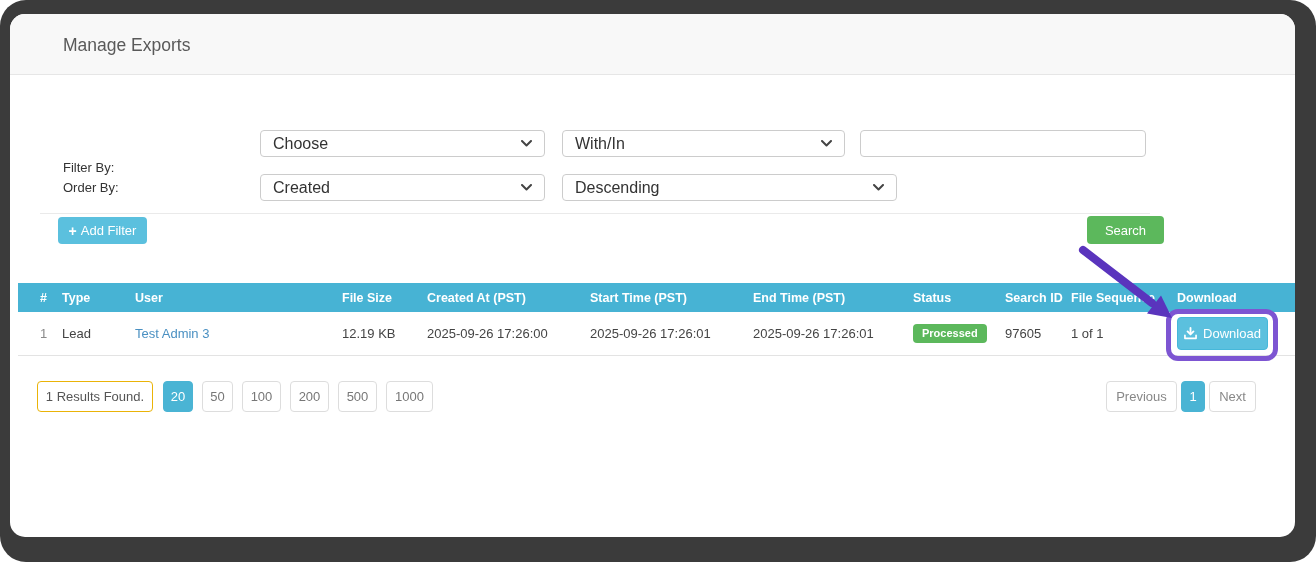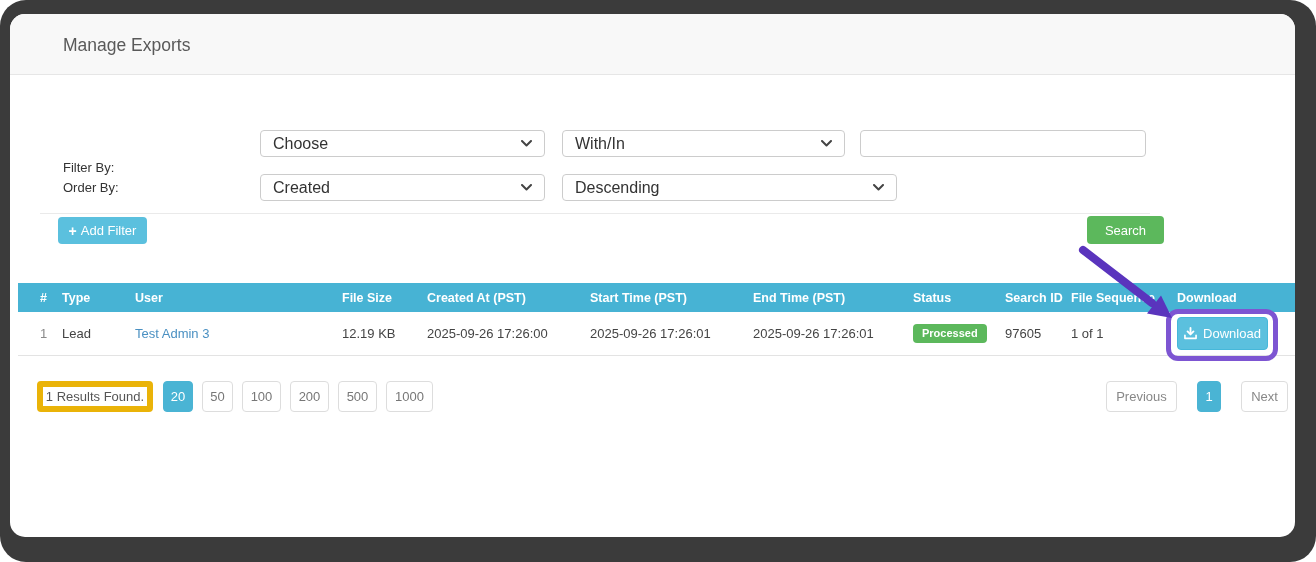--- a/index.html
+++ b/index.html
@@ -52,31 +52,31 @@
   .cell-index { color:#8a8a8a; }
   .user-link { color:#4a90c2; text-decoration:none; cursor:pointer; }
   .badge { display:inline-block; background:#5cb85c; color:#fff; font-size:11px;
            font-weight:bold; padding:4px 9px; border-radius:4px; line-height:1; }
   .btn-download { width:91px; height:33px; background:#5bc0de; border:1px solid #46b8da;
                   border-radius:4px; color:#fff; font-size:13px; display:flex;
                   align-items:center; justify-content:center; gap:6px; cursor:pointer;
                   font-family:"Liberation Sans",sans-serif; }
 
   
-  .pgbox { position:absolute; top:367px; height:31px; border:6px solid #eab308; border-radius:4px;
+  .pgbox { position:absolute; top:367px; height:31px; border:1px solid #eab308; border-radius:4px;
            background:#fff; color:#555; font-size:13px; display:flex; align-items:center;
            justify-content:center; }
   .results { left:27px; width:116px; }
   .sizes { position:absolute; left:153px; top:367px; display:flex; gap:9px; }
   .psize { height:31px; border:1px solid #ddd; border-radius:4px; background:#fff; color:#777;
            font-size:13px; display:flex; align-items:center; justify-content:center; cursor:pointer;
            font-family:"Liberation Sans",sans-serif; }
   .psize.active { background:#4ab4d4; border-color:#4ab4d4; color:#fff; }
   .w30{width:30px}.w31{width:31px}.w39{width:39px}.w47{width:47px}
-  .pager { position:absolute; left:1096px; top:367px; display:flex; gap:20px; }
+  .pager { position:absolute; left:1096px; top:367px; display:flex; gap:4px; }
   .pbtn { height:31px; border:1px solid #ddd; border-radius:4px; background:#fff; color:#888;
           font-size:13px; display:flex; align-items:center; justify-content:center; cursor:pointer;
           font-family:"Liberation Sans",sans-serif; }
   .pbtn.prev { width:71px; } .pbtn.next { width:47px; }
   .pbtn.cur  { width:24px; background:#4ab4d4; border-color:#4ab4d4; color:#fff; }
 
   
   .hl-rect { position:absolute; left:1166px; top:309px; width:112px; height:52px;
              border:5px solid #7d55d2; border-radius:12px; z-index:50; pointer-events:none; }
   .arrow-svg { position:absolute; left:0; top:0; width:1316px; height:562px;

